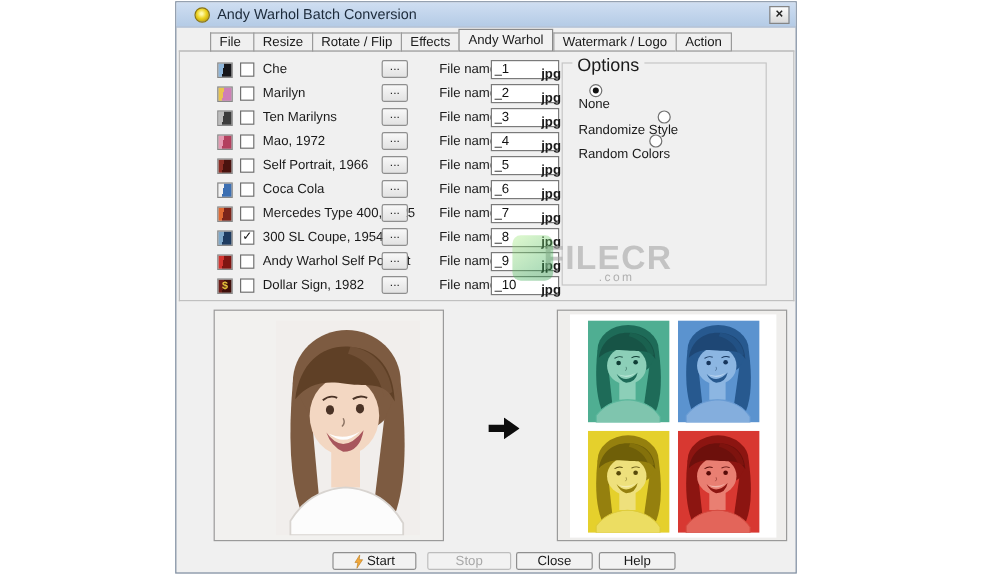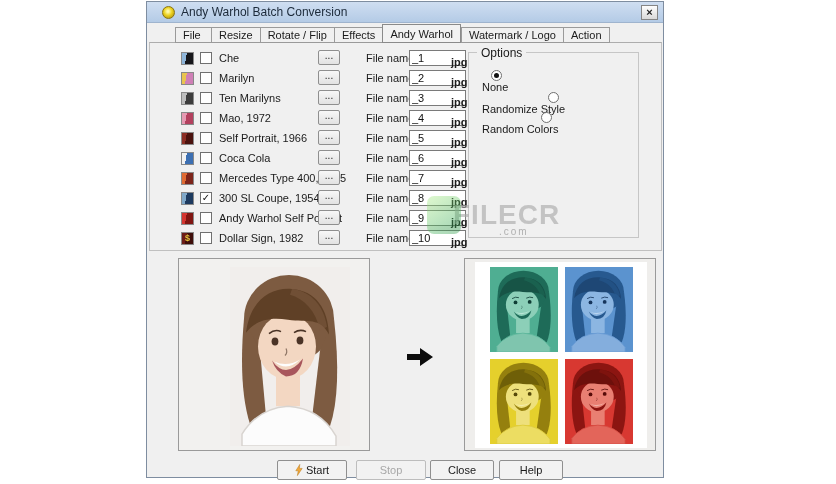--- a/index.html
+++ b/index.html
@@ -47,42 +47,42 @@
   .fname-label { position:absolute; left:185px; top:4px; font-size:11px; color:#1a1a1a; }
   .fname-input { position:absolute; left:228px; top:2px; width:57px; height:16px;
     border:1px solid #7a7a7a; background:#fff; font-family:"Liberation Sans",sans-serif;
     font-size:11px; padding:0 2px; color:#111; }
   .ext-label { position:absolute; left:270px; top:8px; font-size:11px; color:#1a1a1a;font-weight:bold; }
 
   
   #options-group { position:absolute; left:321px; top:50px; width:171px; height:186px;
     border:1px solid #c6c6c6; z-index:2; }
   #options-legend { position:absolute; left:8px; top:-7px; background:#f0f0f0; padding:0 4px;
-    font-size:12px; color:#1a1a1a; }
+    font-size:15px; color:#1a1a1a; }
   .radio-row { position:absolute; left:13px; height:14px; display:flex; align-items:flex-end;flex-direction:column; }
   .radio { width:11px; height:11px; border-radius:50%; border:1px solid #707070; background:#fff;
     margin-right:6px; position:relative; flex:0 0 11px; }
   .radio.sel::after { content:""; position:absolute; left:2px; top:2px; width:5px; height:5px;
     border-radius:50%; background:#111; }
   .radio-label { font-size:11px; color:#1a1a1a; white-space:nowrap; }
 
   
   .preview-box { position:absolute; top:256px; width:192px; height:193px;
     border:1px solid #9a9a9a; background:#f2f1ef; }
   #preview-left { left:31px; }
   #preview-right { left:317px; background:#efeeec; }
   #original-photo { position:absolute; left:51px; top:8px; width:120px; height:179px; }
   #warhol-panel { position:absolute; left:10px; top:3px; width:172px; height:186px; background:#ffffff;
     display:flex; flex-wrap:wrap; align-content:center; justify-content:center; gap:7px; }
   .tile { width:68px; height:85px; }
   .tile svg, #original-photo svg { display:block; width:100%; height:100%; }
   #arrow-icon { position:absolute; left:260px; top:346px; width:26px; height:18px; }
 
   
-  .btn { position:absolute; top:458px; height:20px; background:#f2f2f2;
+  .btn { position:absolute; top:458px; height:15px; background:#f2f2f2;
     border:1px solid #8f8f8f; border-radius:2px; display:flex; align-items:center;
     justify-content:center; font-size:11px; color:#1a1a1a; gap:3px; }
   .btn.disabled { color:#a8a8a8; border-color:#bdbdbd; }
   #btn-start { left:130px; width:70px; }
   #btn-stop  { left:209px; width:70px;justify-content:center; }
   #btn-close { left:283px; width:64px; }
   #btn-help  { left:352px; width:64px; }
   #bolt-icon { width:8px; height:12px; }
 
   

